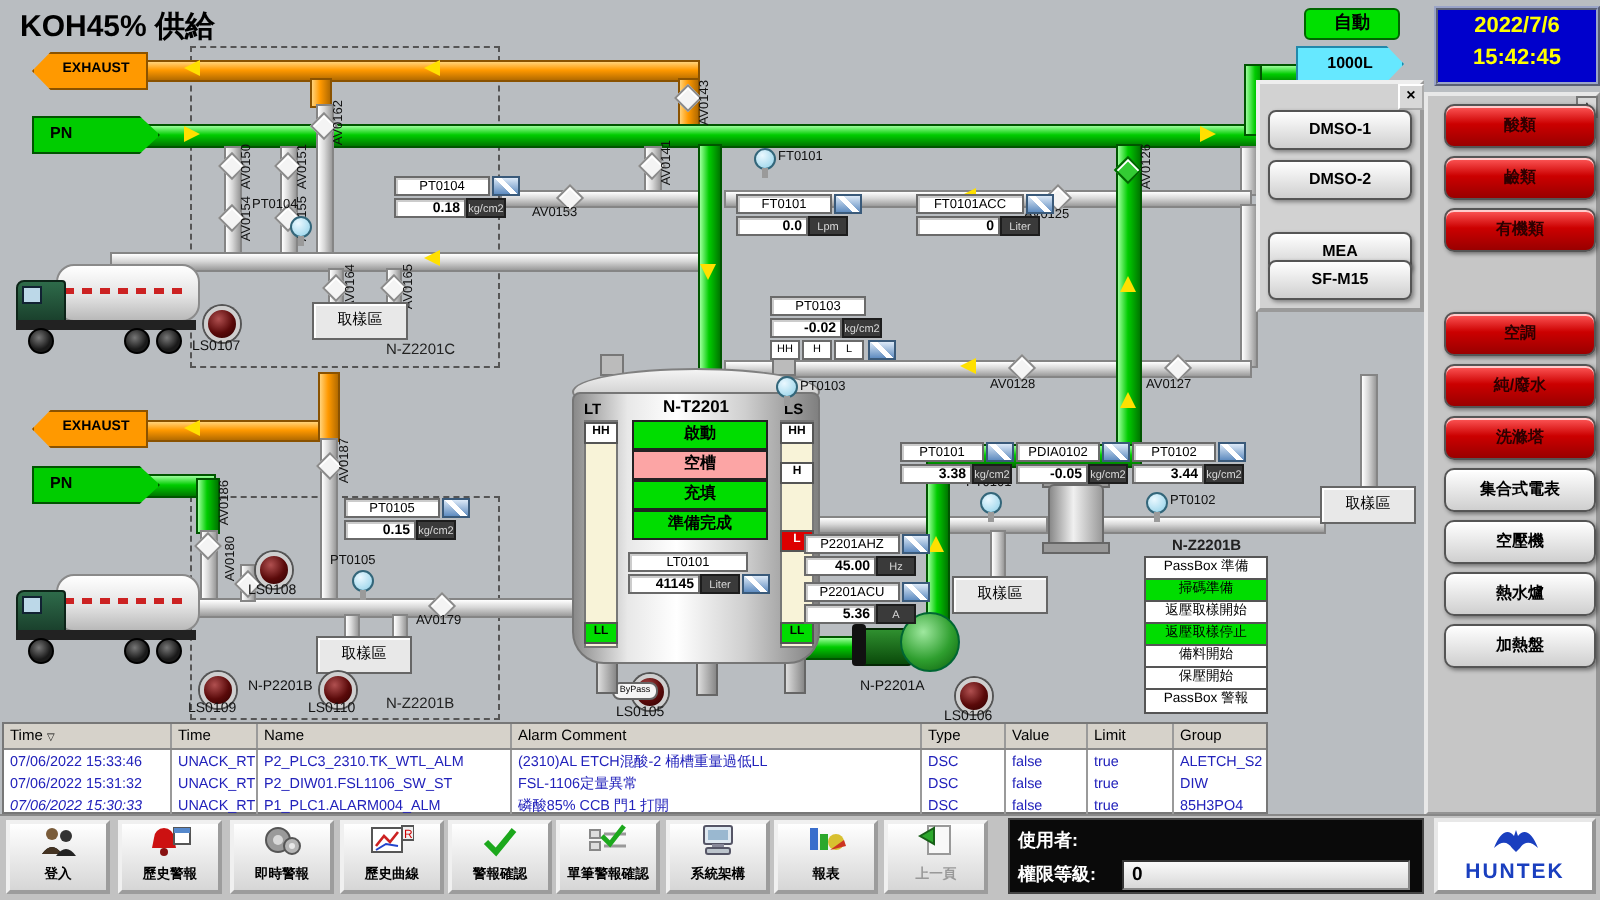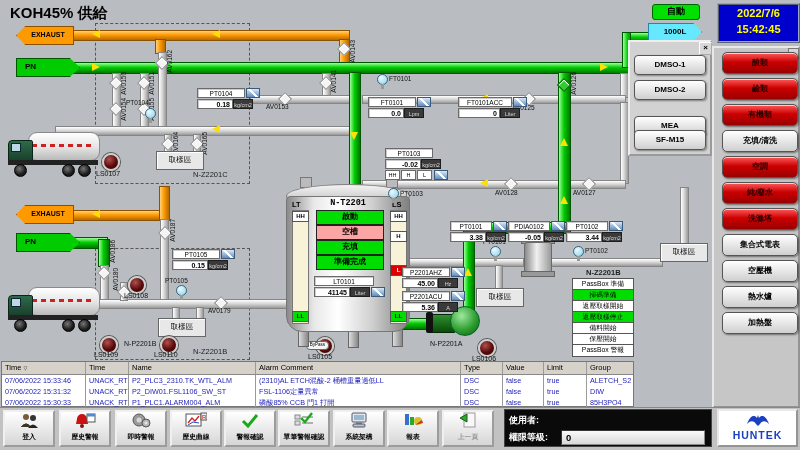--- a/index.html
+++ b/index.html
@@ -233,21 +233,21 @@
   <div class="slabel" style="left:472px;top:355px;">LS0106</div>
 
   <div>
     <div class="ab" style="left:298px;top:326px;width:9px;height:19px;background:linear-gradient(90deg,#ddd,#888);border:1px solid #666;"></div>
     <div class="ab" style="left:348px;top:330px;width:9px;height:16px;background:linear-gradient(90deg,#ddd,#888);border:1px solid #666;"></div>
     <div class="ab" style="left:392px;top:326px;width:9px;height:19px;background:linear-gradient(90deg,#ddd,#888);border:1px solid #666;"></div>
     <div class="ab" style="left:300px;top:177px;width:10px;height:9px;background:#bbb;border:1px solid #777;"></div>
     <div class="ab" style="left:386px;top:177px;width:10px;height:9px;background:#bbb;border:1px solid #777;"></div>
     <div class="ab" style="left:286px;top:184px;width:122px;height:22px;border-radius:50%;background:linear-gradient(180deg,#f4f4f4,#b5b5b5);border:1px solid #808080;"></div>
     <div class="ab" style="left:286px;top:196px;width:122px;height:134px;background:linear-gradient(90deg,#8a8a8a,#e8e8e8 22%,#ffffff 42%,#cfcfcf 70%,#808080);border:1px solid #767676;border-radius:4px 4px 16px 16px;"></div>
-    <div class="ab" style="left:312px;top:198px;width:72px;height:10px;font-size:8.5px;font-weight:bold;text-align:center;font-family:Liberation Mono, monospace;">N-T2201</div>
+    <div class="ab" style="left:312px;top:198px;width:72px;height:10px;font-size:8.5px;font-weight:bold;text-align:center;">N-T2201</div>
     <div class="ab" style="left:292px;top:200px;font-size:7.5px;font-weight:bold;">LT</div>
     <div class="ab" style="left:392px;top:200px;font-size:7.5px;font-weight:bold;">LS</div>
     <div class="ab" style="left:292px;top:210px;width:15px;height:112px;background:#f8f3d8;border:1px solid #777;"></div>
     <div class="ab" style="left:390px;top:210px;width:15px;height:112px;background:#f8f3d8;border:1px solid #777;"></div>
     <div class="tchip" style="left:292px;top:211px;">HH</div>
     <div class="tchip gn" style="left:292px;top:311px;">LL</div>
     <div class="tchip" style="left:390px;top:211px;">HH</div>
     <div class="tchip" style="left:390px;top:231px;">H</div>
     <div class="tchip rd" style="left:390px;top:265px;">L</div>
     <div class="tchip gn" style="left:390px;top:311px;">LL</div>
@@ -406,21 +406,20 @@
   <div class="ab" style="left:572px;top:311px;width:60px;height:11px;background:#00dd00;border:1px solid #555;font-size:6.8px;text-align:center;line-height:10px;">返壓取樣停止</div>
   <div class="ab" style="left:572px;top:322px;width:60px;height:11px;background:#fff;border:1px solid #555;font-size:6.8px;text-align:center;line-height:10px;">備料開始</div>
   <div class="ab" style="left:572px;top:333px;width:60px;height:11px;background:#fff;border:1px solid #555;font-size:6.8px;text-align:center;line-height:10px;">保壓開始</div>
   <div class="ab" style="left:572px;top:344px;width:60px;height:11px;background:#fff;border:1px solid #555;font-size:6.8px;text-align:center;line-height:10px;">PassBox 警報</div>
 
   <div class="ab" style="left:712px;top:46px;width:88px;height:362px;background:#c6c6c6;border:2px outset #e8e8e8;box-sizing:border-box;"></div>
   <div class="ab" style="left:788px;top:48px;width:9px;height:9px;background:#d8d8d8;border:1px solid #777;font-size:5px;text-align:center;line-height:8px;">▲</div>
   <div class="sbtn red" style="top:52px;">酸類</div>
   <div class="sbtn red" style="top:78px;">鹼類</div>
   <div class="sbtn red" style="top:104px;">有機類</div>
-  <div class="sbtn white" style="top:130px;">充填/清洗</div>
   <div class="sbtn red" style="top:156px;">空調</div>
   <div class="sbtn red" style="top:182px;">純/廢水</div>
   <div class="sbtn red" style="top:208px;">洗滌塔</div>
   <div class="sbtn white" style="top:234px;">集合式電表</div>
   <div class="sbtn white" style="top:260px;">空壓機</div>
   <div class="sbtn white" style="top:286px;">熱水爐</div>
   <div class="sbtn white" style="top:312px;">加熱盤</div>
 
   <div class="ab" style="left:628px;top:40px;width:84px;height:116px;background:#d2d2d2;border:2px outset #eee;box-sizing:border-box;"></div>
   <div class="ab" style="left:699px;top:42px;width:11px;height:11px;background:#d8d8d8;border:1px outset #fff;font-size:8px;font-weight:bold;text-align:center;line-height:9px;">×</div>
@@ -454,21 +453,21 @@
       <div class="acell" style="width:84px;">07/06/2022 15:31:32</div>
       <div class="acell" style="width:43px;">UNACK_RTN</div>
       <div class="acell" style="width:127px;">P2_DIW01.FSL1106_SW_ST</div>
       <div class="acell" style="width:205px;">FSL-1106定量異常</div>
       <div class="acell" style="width:42px;">DSC</div>
       <div class="acell" style="width:41px;">false</div>
       <div class="acell" style="width:43px;">true</div>
       <div class="acell" style="width:46px;border-right:none;">DIW</div>
     </div>
     <div style="display:flex;height:11px;font-size:7.2px;line-height:11px;color:#2222bb;">
-      <div class="acell" style="width:84px;">07/06/2022 15:30:33</div>
+      <div class="acell" style="width:84px;font-style:italic;">07/06/2022 15:30:33</div>
       <div class="acell" style="width:43px;">UNACK_RTN</div>
       <div class="acell" style="width:127px;">P1_PLC1.ALARM004_ALM</div>
       <div class="acell" style="width:205px;">磷酸85% CCB 門1 打開</div>
       <div class="acell" style="width:42px;">DSC</div>
       <div class="acell" style="width:41px;">false</div>
       <div class="acell" style="width:43px;">true</div>
       <div class="acell" style="width:46px;border-right:none;">85H3PO4</div>
     </div>
   </div>
 

